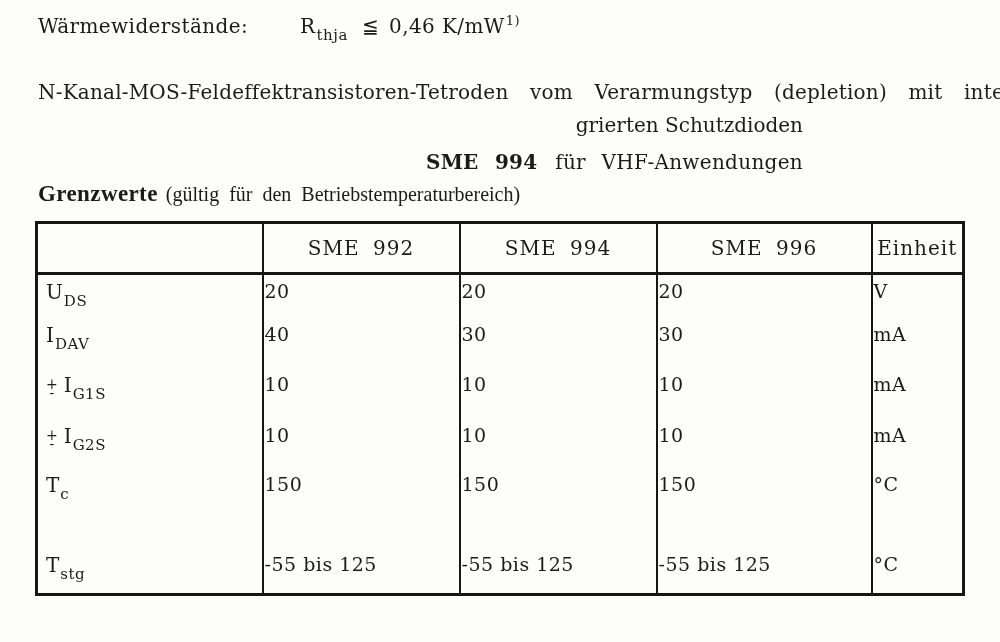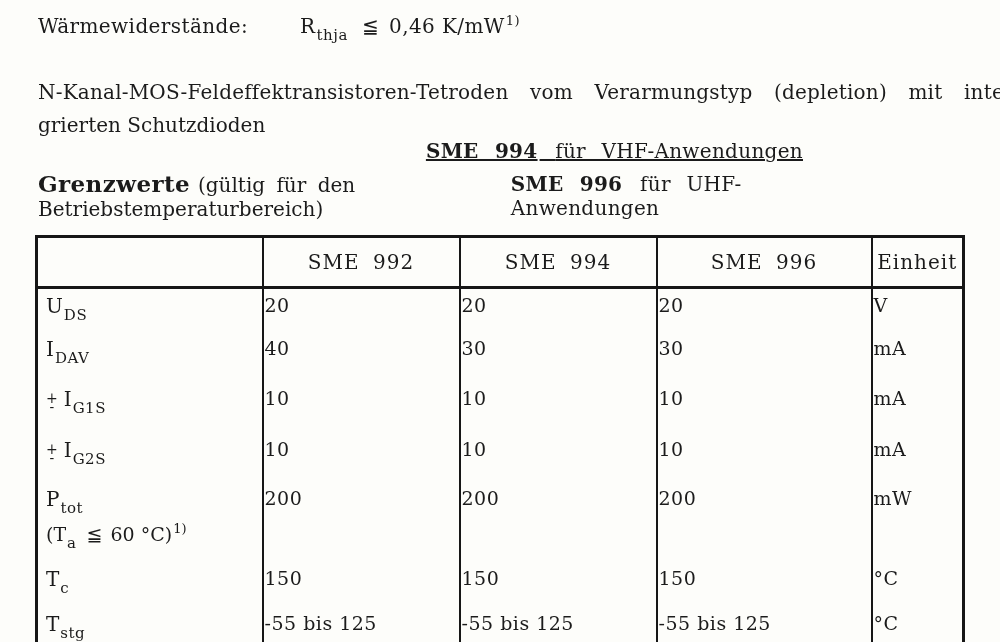--- a/index.html
+++ b/index.html
@@ -45,38 +45,38 @@
     margin-top: 26px;
     font-size: 20px;
     word-spacing: 15px;
     letter-spacing: 0.2px;
     white-space: nowrap;
   }
   .desc-line2 {
     margin-top: 9px;
     font-size: 20px;
     display: flex;
-    justify-content: space-between;
+    justify-content: flex-end;
     align-items: baseline;
   }
   .sme-line {
-    margin-top: 2px;
+    margin-top: 13px;
     font-size: 20px;
     text-align: right;
-    text-decoration: underline;
   }
   .sme { word-spacing: 9px; letter-spacing: 0.3px; }
   .sme-model { font-weight: 600; margin-right: 2px; }
   
   .grenz-row {
     margin-top: 7px;
     display: flex;
     justify-content: space-between;
-    align-items: center;
-    font-size: 20px;
+    align-items: flex-end;
+    font-size: 20px;
+    font-family: Liberation Serif, serif;
   }
   .grenz-title {
     font-size: 23px;
     font-weight: bold;
     letter-spacing: 0.4px;
     margin-right: 8px;
   }
   .grenz-subtitle { word-spacing: 5px; }
   
   table.limits {
@@ -147,21 +147,20 @@
   </div>
 
   <div class="sme-line">
     <span class="sme"><span class="sme-model">SME 994</span> <span>für VHF-Anwendungen</span></span>
   </div>
 
   <div class="grenz-row">
     <span>
       <span class="grenz-title">Grenzwerte</span><span class="grenz-subtitle">(gültig für den Betriebstemperaturbereich)</span>
     </span>
-    <span class="sme"><span class="sme-model">SME 996</span> <span>für UHF-Anwendungen</span></span>
   </div>
 
   <table class="limits">
     <colgroup>
       <col style="width:226px">
       <col style="width:197px">
       <col style="width:197px">
       <col style="width:215px">
       <col style="width:92px">
     </colgroup>
@@ -203,27 +202,20 @@
           <td class="param"><span class="pm">
               <span>+</span>
               <span>-</span>
             </span><span>I</span><span class="sub">G2S</span></td>
           <td class="val">10</td>
           <td class="val">10</td>
           <td class="val">10</td>
           <td class="unit">mA</td>
         </tr>
         <tr>
-          <td class="param"><span>P</span><span class="sub">tot</span><div class="note"><span>(T</span><span class="sub">a</span><span class="rel-small">≦</span><span>60 °C)</span><span class="sup">1)</span></div></td>
-          <td class="val">200</td>
-          <td class="val">200</td>
-          <td class="val">200</td>
-          <td class="unit">mW</td>
-        </tr>
-        <tr>
           <td class="param"><span>T</span><span class="sub">c</span></td>
           <td class="val">150</td>
           <td class="val">150</td>
           <td class="val">150</td>
           <td class="unit">°C</td>
         </tr>
         <tr>
           <td class="param"><span>T</span><span class="sub">stg</span></td>
           <td class="val">-55 bis 125</td>
           <td class="val">-55 bis 125</td>

